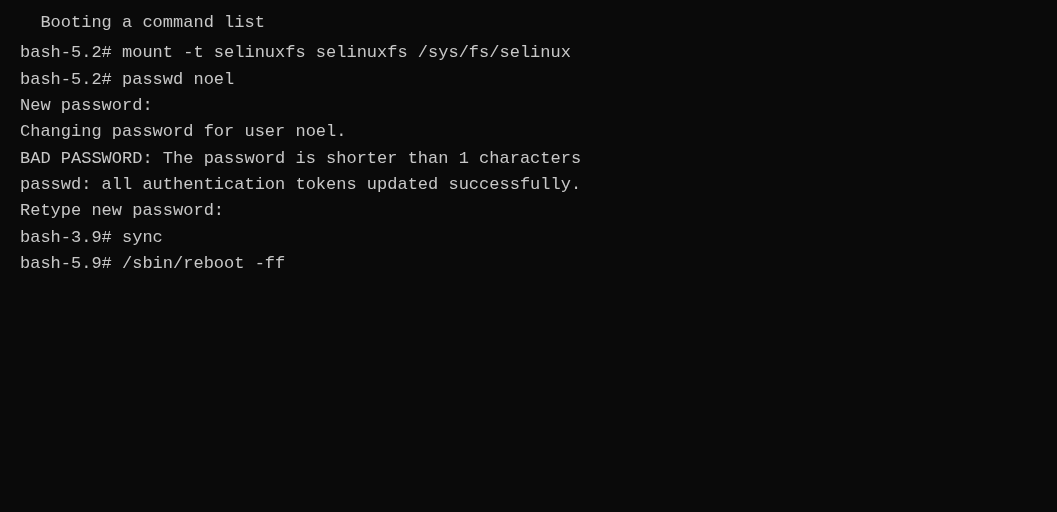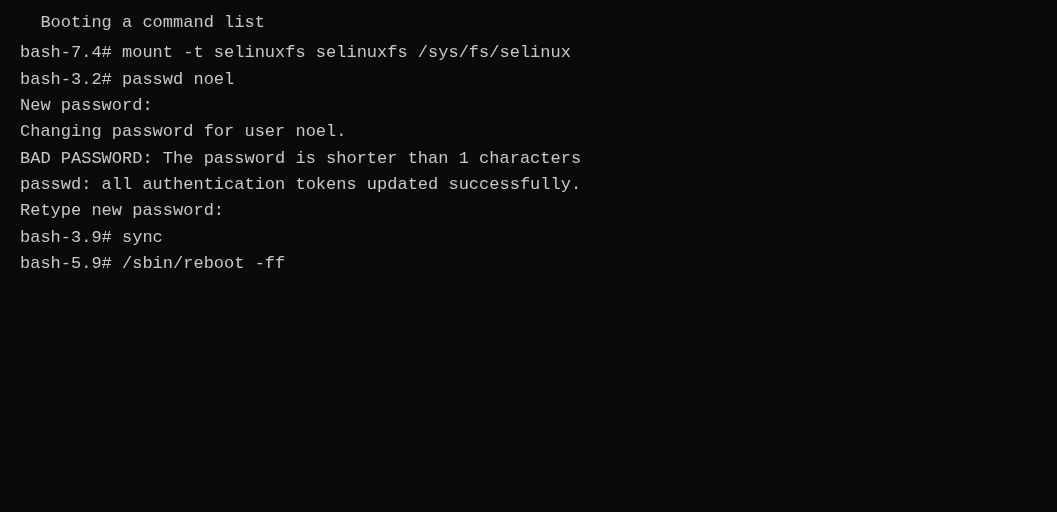--- a/index.html
+++ b/index.html
@@ -37,22 +37,22 @@
       color: #c8c8c8;
       margin-bottom: 4px;
     }
   </style>
 </head>
 <body>
 
 <div class="terminal">
 <div class="terminal-line header">  Booting a command list</div>
     <div class="terminal-line"></div>
-    <div class="terminal-line">bash-7.4# mount -t selinuxfs selinuxfs /sys/fs/selinux</div>
-    <div class="terminal-line">bash-3.2# passwd noel</div>
+    <div class="terminal-line">bash-5.2# mount -t selinuxfs selinuxfs /sys/fs/selinux</div>
+    <div class="terminal-line">bash-5.2# passwd noel</div>
     <div class="terminal-line">New password:</div>
     <div class="terminal-line">Changing password for user noel.</div>
     <div class="terminal-line">BAD PASSWORD: The password is shorter than 1 characters</div>
     <div class="terminal-line">passwd: all authentication tokens updated successfully.</div>
     <div class="terminal-line">Retype new password:</div>
     <div class="terminal-line">bash-3.9# sync</div>
     <div class="terminal-line">bash-5.9# /sbin/reboot -ff</div>
     <div class="terminal-line"></div>
     <div class="terminal-line"></div>
     <div class="terminal-line"></div>

